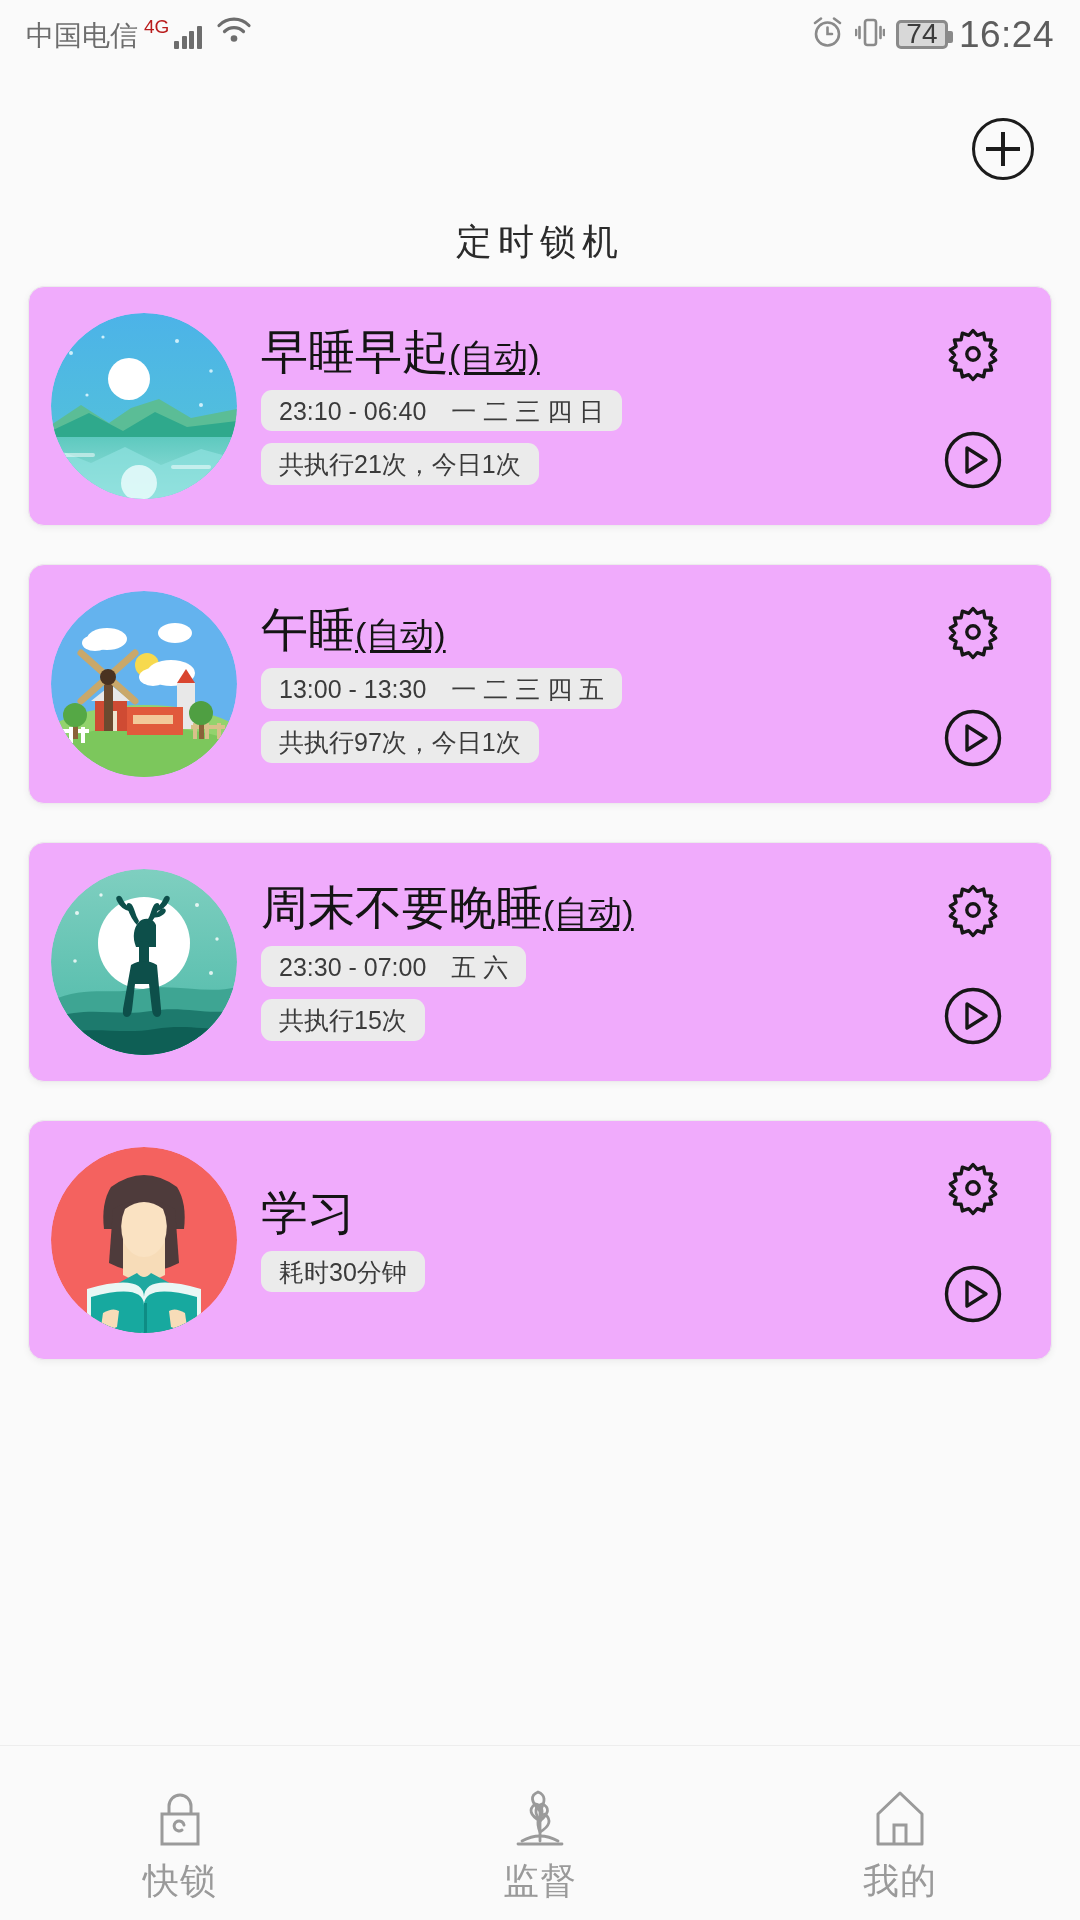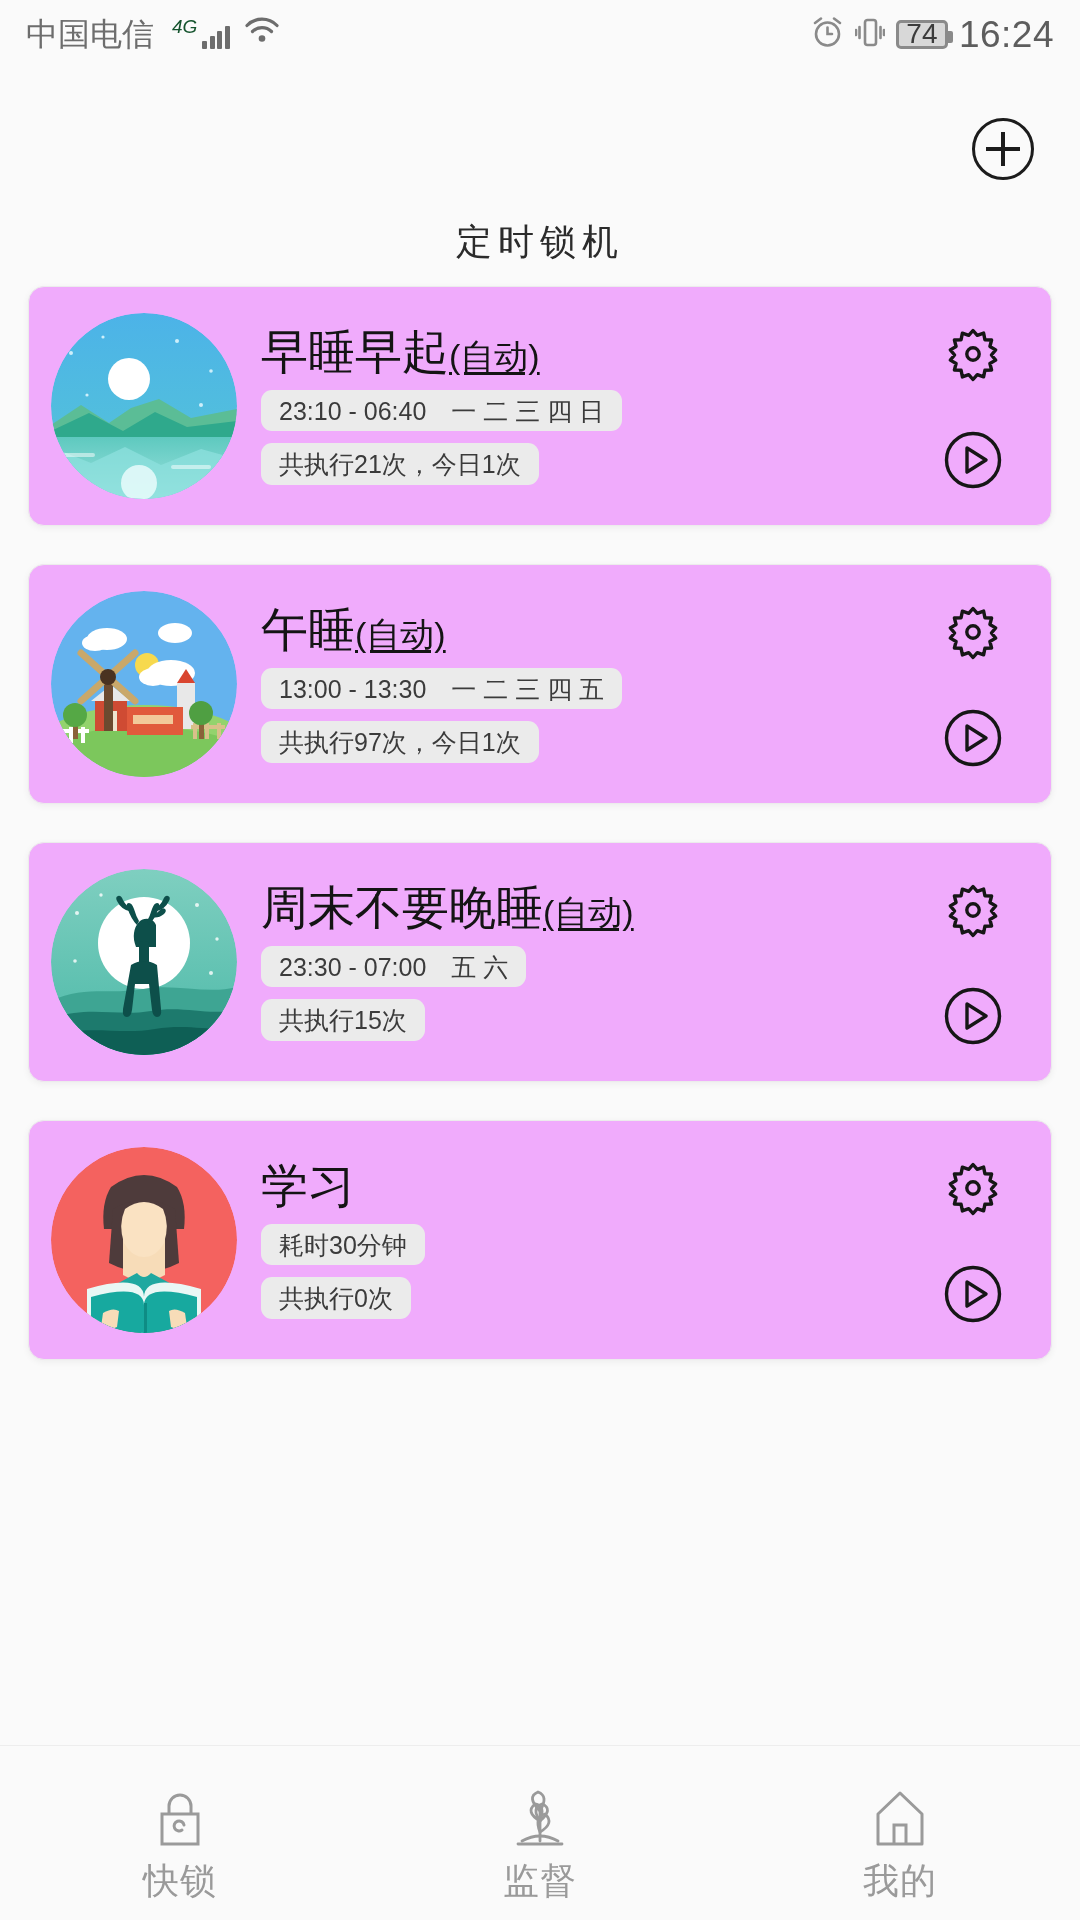--- a/index.html
+++ b/index.html
@@ -12,22 +12,22 @@
   }
   .phone { position:relative; width:1080px; height:1920px; background:#fafafa; }
 
   
   .statusbar{
     position:absolute; top:0; left:0; width:1080px; height:68px;
     display:flex; align-items:center; justify-content:space-between;
     padding:0 26px; background:#fafafa;
   }
   .sb-left{ display:flex; align-items:flex-end; gap:4px; }
-  .carrier{ font-size:32px; color:#6d6d6d; line-height:1; letter-spacing:0px; font-weight:400; }
-  .net-sup{ font-size:19px; color:#14532d; line-height:1; position:relative; top:-14px; margin-left:14px;font-style:italic; }
+  .carrier{ font-size:28px; color:#6d6d6d; line-height:1; letter-spacing:0px; font-weight:400; }
+  .net-sup{ font-size:19px; color:#b91c1c; line-height:1; position:relative; top:-14px; margin-left:2px; }
   .bars{ display:flex; align-items:flex-end; gap:2.5px; height:26px; position:relative; top:-1px; margin-left:1px;}
   .bars i{ display:block; width:5px; background:#6d6d6d; border-radius:1px; }
   .bars i:nth-child(1){ height:8px; }
   .bars i:nth-child(2){ height:13px; }
   .bars i:nth-child(3){ height:18px; }
   .bars i:nth-child(4){ height:23px; }
   .wifi{ margin-left:10px; position:relative; top:-2px; }
   .sb-right{ display:flex; align-items:center; gap:11px; }
   .battery{
     width:52px; height:29px; border:3px solid #8a8a8a; border-radius:5px;
@@ -363,21 +363,20 @@
             <path d="M52 166 q10 -6 16 -2 l-2 16 q-8 4 -16 0z" fill="#f7dcb8"></path>
             <path d="M134 166 q-10 -6 -16 -2 l2 16 q8 4 16 0z" fill="#f7dcb8"></path>
           </g>
         </svg>
       </div>
       <div class="card-body">
         <div class="card-title">
           <span>学习</span><span class="auto"></span>
         </div>
         <span class="pill">耗时30分钟</span>
-        <span class="pill">共执行0次</span>
       </div>
       <div class="card-actions">
         <span class="icon-gear">
           <svg viewBox="0 0 62 62" class="icon-gear">
             <path d="M31 7.5 l4.3 4.9 6.3-2.3 1.3 6.6 6.7 .3-1.7 6.5 5.8 3.4-4.3 5.1 4.3 5.1-5.8 3.4 1.7 6.5-6.7 .3-1.3 6.6-6.3-2.3-4.3 4.9-4.3-4.9-6.3 2.3-1.3-6.6-6.7-.3 1.7-6.5-5.8-3.4 4.3-5.1-4.3-5.1 5.8-3.4-1.7-6.5 6.7-.3 1.3-6.6 6.3 2.3z" fill="none" stroke="#161616" stroke-width="3.4" stroke-linejoin="round"></path>
             <circle cx="31" cy="31" r="6.2" fill="none" stroke="#161616" stroke-width="3.4"></circle>
           </svg>
         </span>
         <span class="icon-play">
           <svg viewBox="0 0 62 62" class="icon-play">

